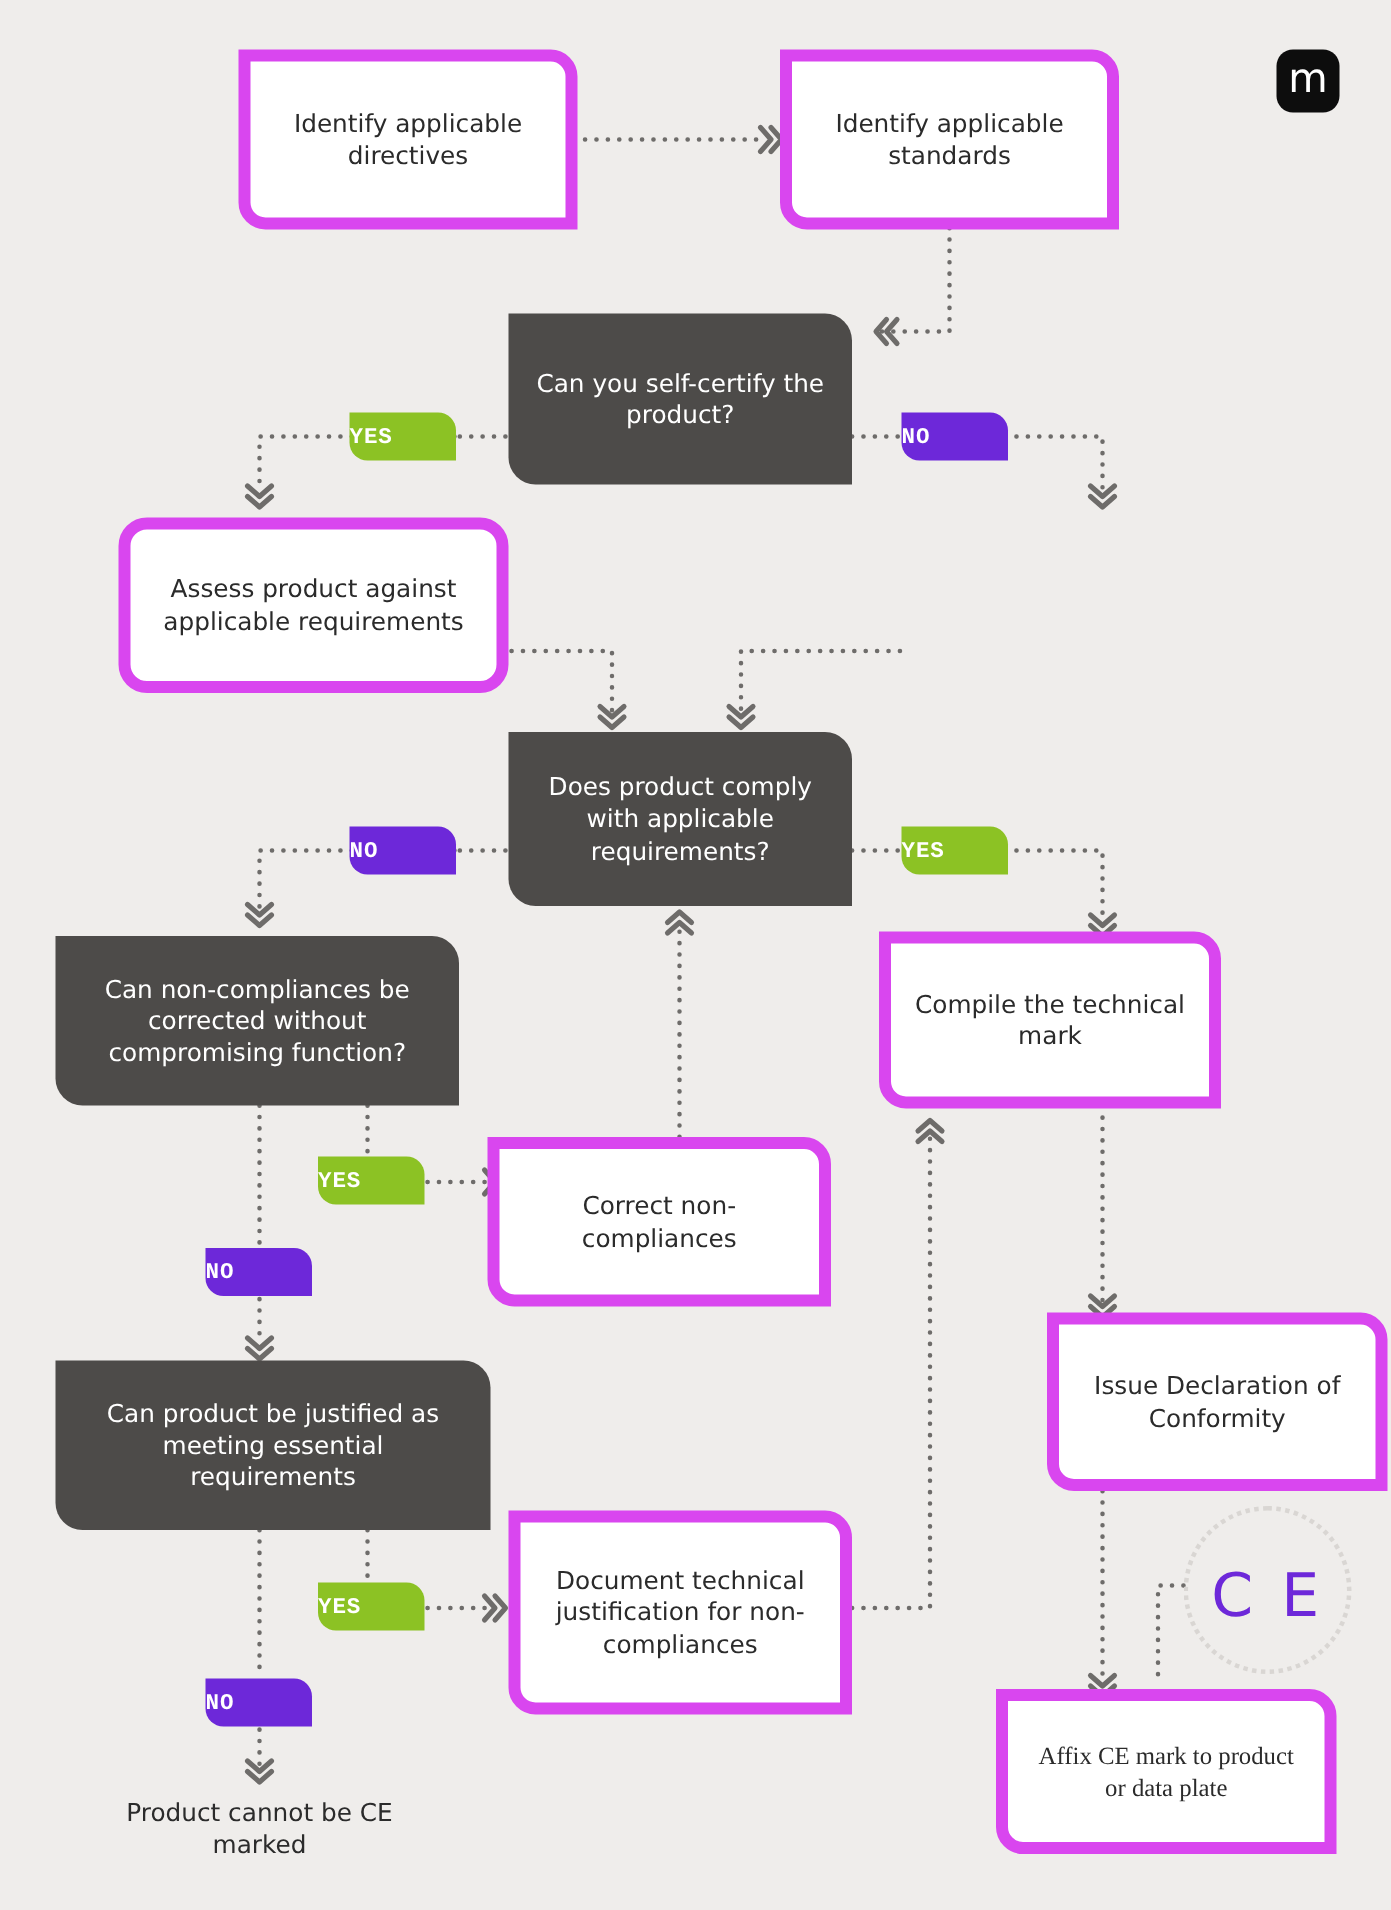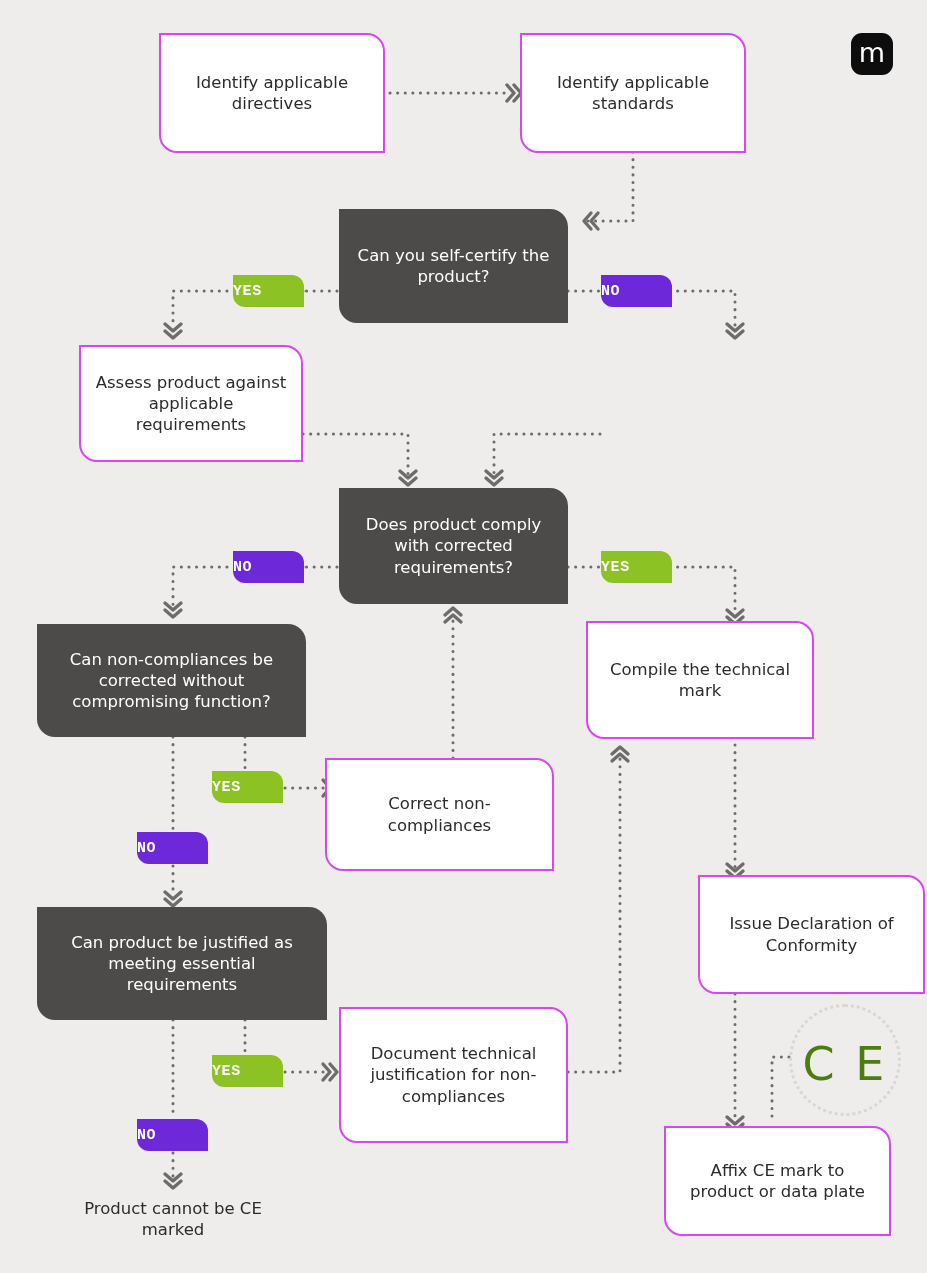--- a/index.html
+++ b/index.html
@@ -10,21 +10,21 @@
     overflow:hidden;
     position:relative;
   }
   #stage{position:absolute;left:0;top:0;width:927px;height:1273px;}
   svg.layer{position:absolute;left:0;top:0;width:927px;height:1273px;pointer-events:none;}
   .node{position:absolute;box-sizing:border-box;display:flex;align-items:center;justify-content:center;text-align:center;}
   .node .lbl{display:block;line-height:1.28;}
   
   .proc{
     background:#ffffff;
-    border:2px solid #d946ef;
+    border:8px solid #d946ef;
     border-radius:0 18px 0 18px;
     color:#2b2b2b;
     font-size:16.5px;
     padding:6px 12px;
   }
   
   .dec{
     background:#4d4b49;
     border-radius:0 18px 0 18px;
     color:#ffffff;
@@ -64,22 +64,22 @@
   }
   
   .cemark{
     position:absolute;
     width:106px;height:106px;
     border-radius:50%;
     border:3px dotted #d9d6d3;
     display:flex;align-items:center;justify-content:center;
   }
   .cemark .ce{
-    color:#4d7c0f;
-    font-size:46px;
+    color:#6d28d9;
+    font-size:40px;
     letter-spacing:3px;
     font-family:"DejaVu Sans","Liberation Sans",sans-serif;
     position:relative;top:-2px;margin-top:11px;
   }
 </style>
 </head>
 <body>
 
 <div id="stage">
 
@@ -166,27 +166,27 @@
   </div>
 
   <div class="node dec" style="left:339px;top:209px;width:229px;height:114px;">
     <span class="lbl">Can you self-certify the product?</span>
   </div>
 
   <div class="node proc" style="left:520px;top:33px;width:226px;height:120px;">
     <span class="lbl">Identify applicable standards</span>
   </div>
 
-  <div class="node proc" style="left:79px;top:345px;width:224px;height:117px;">
+  <div class="node proc" style="left:79px;top:345px;width:260px;height:117px;border-radius:19px;">
     <span class="lbl">Assess product against applicable requirements</span>
   </div>
 
 
   <div class="node dec" style="left:339px;top:488px;width:229px;height:116px;">
-    <span class="lbl">Does product comply with corrected requirements?</span>
+    <span class="lbl">Does product comply with applicable requirements?</span>
   </div>
 
   <div class="node dec" style="left:37px;top:624px;width:269px;height:113px;">
     <span class="lbl">Can non-compliances be corrected without compromising function?</span>
   </div>
 
   <div class="node proc" style="left:586px;top:621px;width:228px;height:118px;">
     <span class="lbl">Compile the technical mark</span>
   </div>
 
@@ -199,21 +199,21 @@
   </div>
 
   <div class="node dec" style="left:37px;top:907px;width:290px;height:113px;">
     <span class="lbl">Can product be justified as meeting essential requirements</span>
   </div>
 
   <div class="node proc" style="left:339px;top:1007px;width:229px;height:136px;">
     <span class="lbl">Document technical justification for non-compliances</span>
   </div>
 
-  <div class="node proc" style="left:664px;top:1126px;width:227px;height:110px;">
+  <div class="node proc" style="left:664px;top:1126px;width:227px;height:110px;font-family:Liberation Serif, serif;">
     <span class="lbl">Affix CE mark to product or data plate</span>
   </div>
 
   <div class="node plain" style="left:73px;top:1194px;width:200px;height:50px;">
     <span class="lbl">Product cannot be CE marked</span>
   </div>
 
   <div class="badge yes" style="position:absolute;left:233px;top:275px;width:71px;">
     <span>YES</span>
   </div>

